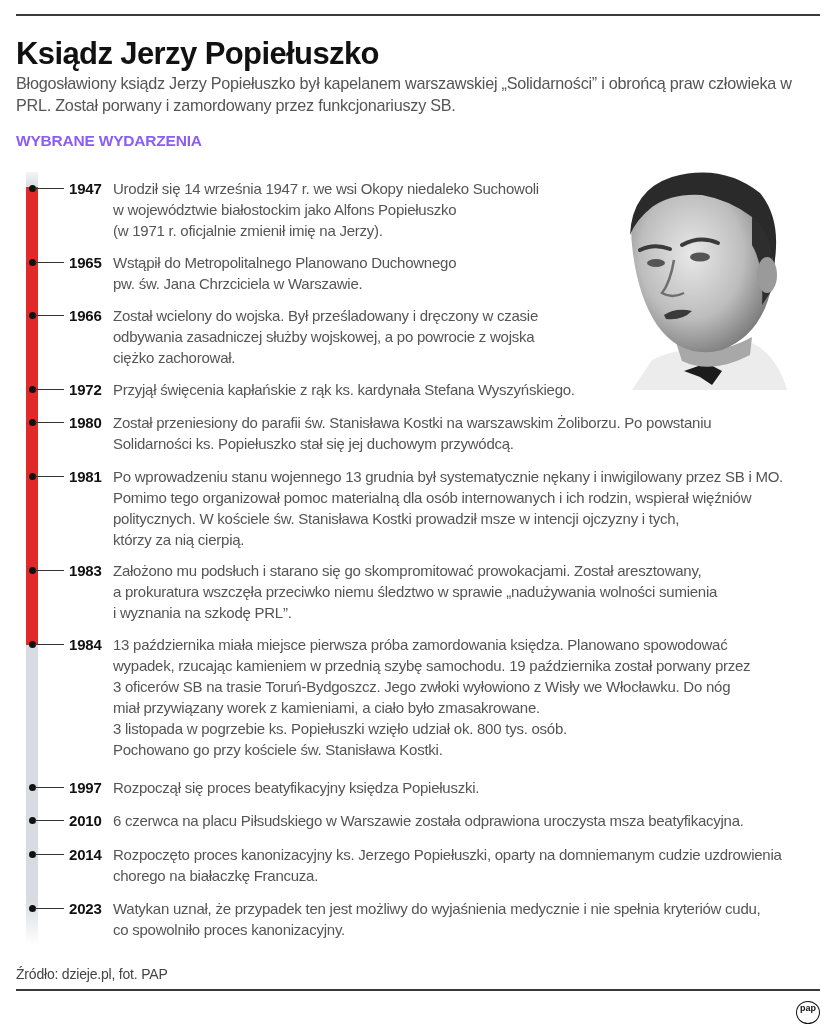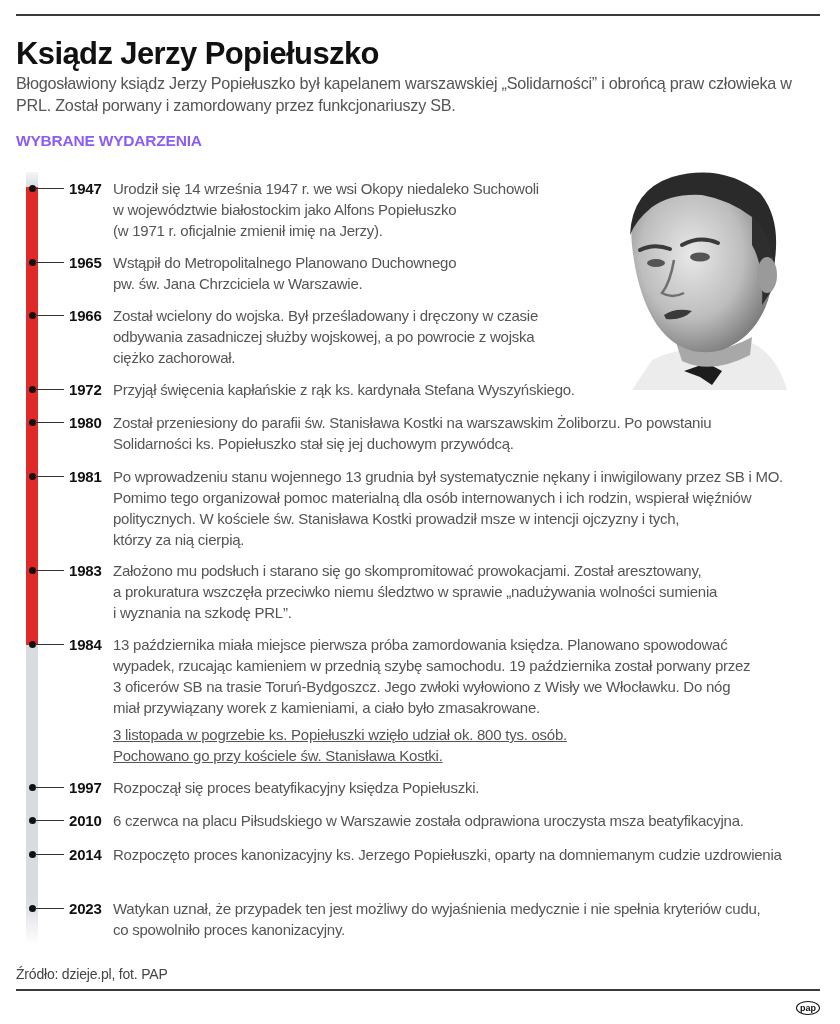--- a/index.html
+++ b/index.html
@@ -19,26 +19,26 @@
   .bar.red { top: 187px; height: 458px; background: #e02a2a; }
   .bar.gray { top: 645px; height: 255px; background: #d8dce0; }
   .bar.fade-bottom { top: 900px; height: 45px; background: linear-gradient(#d8dce0, #ffffff); }
 
   .event { position: absolute; left: 0; width: 840px; }
   .event .dot { position: absolute; left: 29px; width: 7px; height: 7px; border-radius: 50%; background: #111; }
   .event .connector { position: absolute; left: 35px; width: 29px; height: 1px; background: #333; }
   .event .year { position: absolute; left: 69px; width: 40px; font-size: 15px; font-weight: 700; color: #111; letter-spacing: -0.2px; line-height: 21px; }
   .event .desc { position: absolute; left: 113px; width: 715px; font-size: 15px; line-height: 21px; color: #555; letter-spacing: -0.25px; }
   .event .desc .line { display: block; white-space: nowrap; }
-  .event .desc .para2 { margin-top: 6px; display: block; text-decoration: underline; }
+  .event .desc .para2 { display: block; }
 
   .photo { position: absolute; left: 612px; top: 165px; width: 175px; height: 225px; }
 
   .source { position: absolute; left: 16px; top: 966px; font-size: 14px; color: #444; letter-spacing: -0.2px; }
-  .logo { position: absolute; left: 796px; top: 1001px; width: 24px; height: 14px; border: 1.5px solid #111; border-radius: 50%; font-size: 9px; font-weight: 700; text-align: center; line-height: 12px; color: #111; }
+  .logo { position: absolute; left: 796px; top: 1001px; width: 24px; height: 23px; border: 1.5px solid #111; border-radius: 50%; font-size: 9px; font-weight: 700; text-align: center; line-height: 12px; color: #111; }
 </style>
 </head>
 <body>
 
 <div class="rule top"></div>
 
 <h1 class="title">Ksiądz Jerzy Popiełuszko</h1>
 <p class="lead">Błogosławiony ksiądz Jerzy Popiełuszko był kapelanem warszawskiej „Solidarności” i obrońcą praw człowieka w PRL. Został porwany i zamordowany przez funkcjonariuszy SB.</p>
 <h2 class="section-title">WYBRANE WYDARZENIA</h2>
 
@@ -155,20 +155,21 @@
       <span class="line">6 czerwca na placu Piłsudskiego w Warszawie została odprawiona uroczysta msza beatyfikacyjna.</span>
     </div>
   </div>
 
   <div class="event" style="top:844px">
     <span class="dot" style="top:7px"></span>
     <span class="connector" style="top:10px"></span>
     <span class="year">2014</span>
     <div class="desc">
       <span class="line">Rozpoczęto proces kanonizacyjny ks. Jerzego Popiełuszki, oparty na domniemanym cudzie uzdrowienia</span>
+      <span class="line">chorego na białaczkę Francuza.</span>
     </div>
   </div>
 
   <div class="event" style="top:898px">
     <span class="dot" style="top:7px"></span>
     <span class="connector" style="top:10px"></span>
     <span class="year">2023</span>
     <div class="desc">
       <span class="line">Watykan uznał, że przypadek ten jest możliwy do wyjaśnienia medycznie i nie spełnia kryteriów cudu,</span>
       <span class="line">co spowolniło proces kanonizacyjny.</span>

